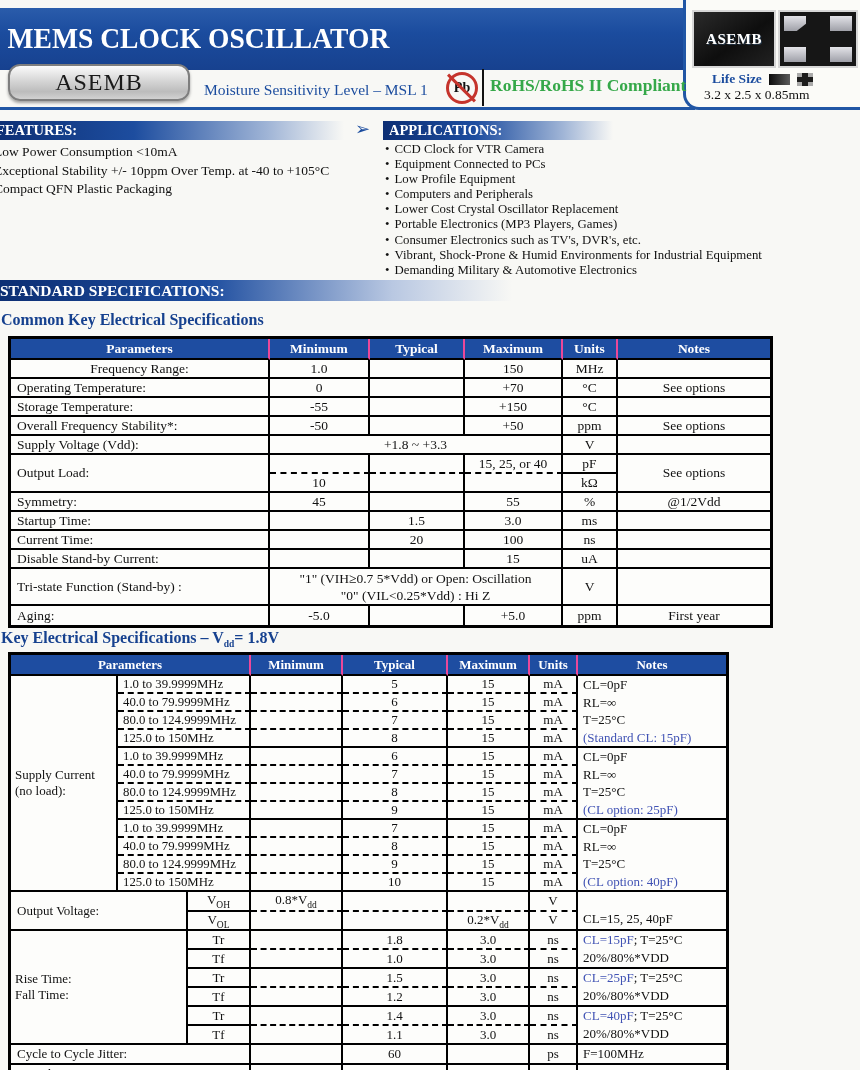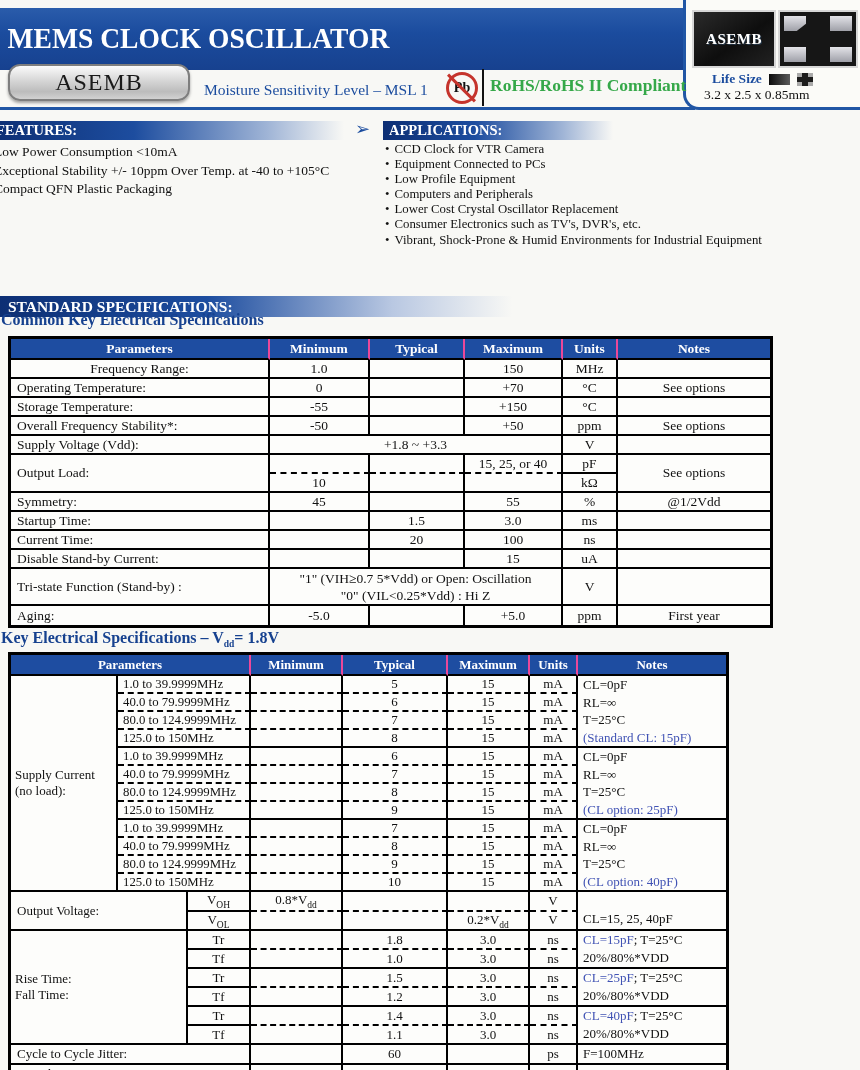--- a/index.html
+++ b/index.html
@@ -48,21 +48,21 @@
   
   .grad-bar{height:19px;color:#fff;font-weight:bold;font-size:14.5px;line-height:19px;
             background:linear-gradient(90deg,#0d2f74 0%,#1d4d9f 40%,#9fb4d6 78%,rgba(248,248,245,0) 100%);}
   .feat-bar{position:absolute;left:-6px;top:121px;width:350px;padding-left:2px;box-sizing:border-box;}
   .feat-items{position:absolute;left:-6px;top:143px;font-size:13.5px;line-height:18.5px;}
   .app-arrow{position:absolute;left:355px;top:118px;font-size:18px;color:#1b4c9e;}
   .app-bar{position:absolute;left:383px;top:121px;width:230px;padding-left:6px;box-sizing:border-box;}
   .app-items{position:absolute;left:385px;top:142px;font-size:12.8px;line-height:15.1px;}
   .app-items .bullet{margin-right:5px;}
   
-  .spec-bar{position:absolute;left:0;top:296px;width:545px;height:21px;padding-left:8px;box-sizing:border-box;
+  .spec-bar{position:absolute;left:0;top:280px;width:545px;height:21px;box-sizing:border-box;
             color:#fff;font-weight:bold;font-size:15.5px;line-height:21px;
             background:linear-gradient(90deg,#0d2f74 0%,#1d4d9f 38%,#b9c8e2 72%,rgba(248,248,245,0) 94%);}
   .tbl-title{position:absolute;left:1px;font-size:16px;font-weight:bold;color:#16418f;}
   .t1-title{top:311px;} .t2-title{top:629px;}
   sub{font-size:9.5px;}
   
   table{border-collapse:separate;border-spacing:0;border:3px solid #000;table-layout:fixed;
         position:absolute;background:#fdfdfb;}
   td,th{border-right:2px solid #000;border-bottom:2px solid #000;box-sizing:border-box;
         padding:0 3px;overflow:hidden;white-space:nowrap;}
@@ -133,22 +133,24 @@
 </div>
 
 <div class="app-arrow">➢</div>
 <div class="grad-bar app-bar">APPLICATIONS:</div>
 <div class="app-items">
   <div><span class="bullet">•</span><span>CCD Clock for VTR Camera</span></div>
   <div><span class="bullet">•</span><span>Equipment Connected to PCs</span></div>
   <div><span class="bullet">•</span><span>Low Profile Equipment</span></div>
   <div><span class="bullet">•</span><span>Computers and Peripherals</span></div>
   <div><span class="bullet">•</span><span>Lower Cost Crystal Oscillator Replacement</span></div>
+  <div><span class="bullet">•</span><span>Portable Electronics (MP3 Players, Games)</span></div>
   <div><span class="bullet">•</span><span>Consumer Electronics such as TV's, DVR's, etc.</span></div>
   <div><span class="bullet">•</span><span>Vibrant, Shock-Prone &amp; Humid Environments for Industrial Equipment</span></div>
+  <div><span class="bullet">•</span><span>Demanding Military &amp; Automotive Electronics</span></div>
 </div>
 
 <div class="spec-bar">STANDARD SPECIFICATIONS:</div>
 <div class="tbl-title t1-title">Common Key Electrical Specifications</div>
 
 <table class="t1">
   <colgroup>
       <col style="width:259px">
       <col style="width:100px">
       <col style="width:95px">

